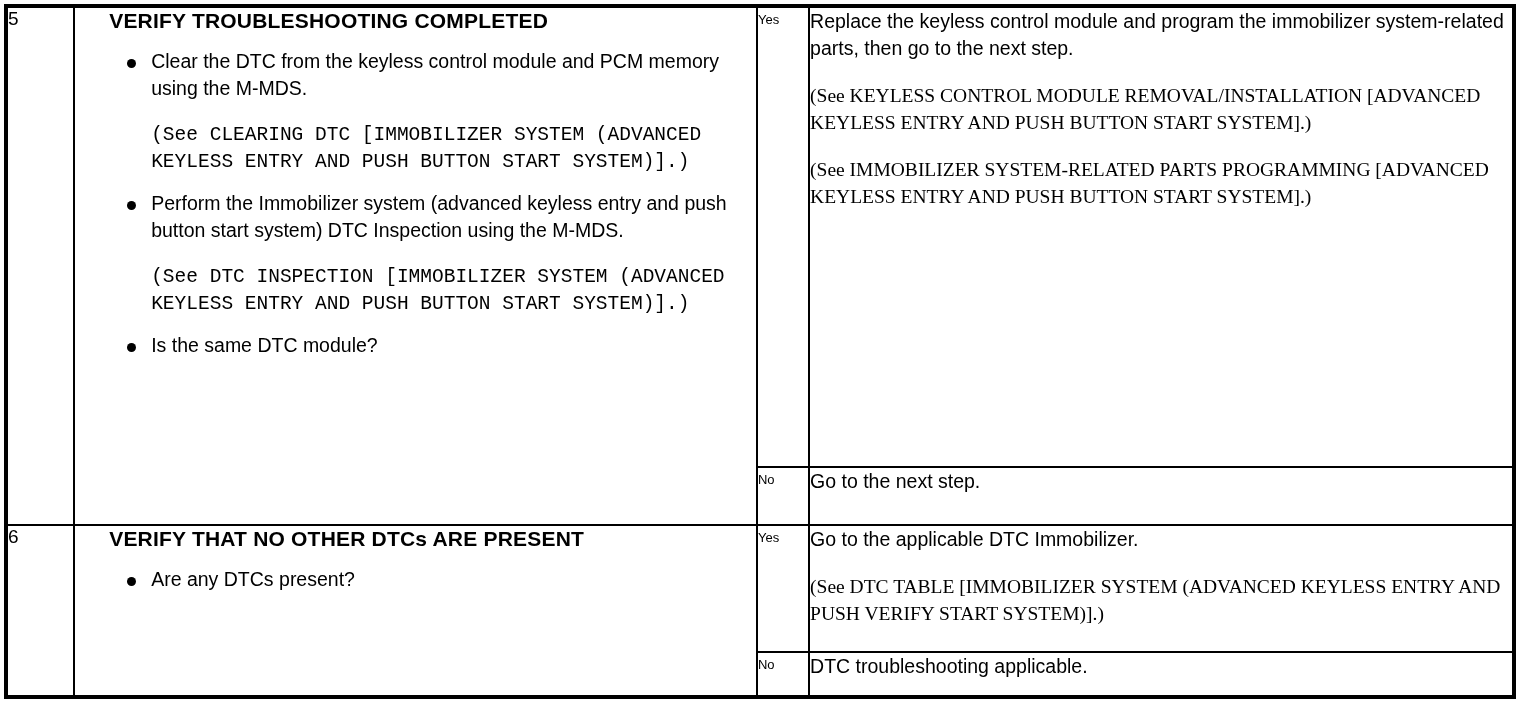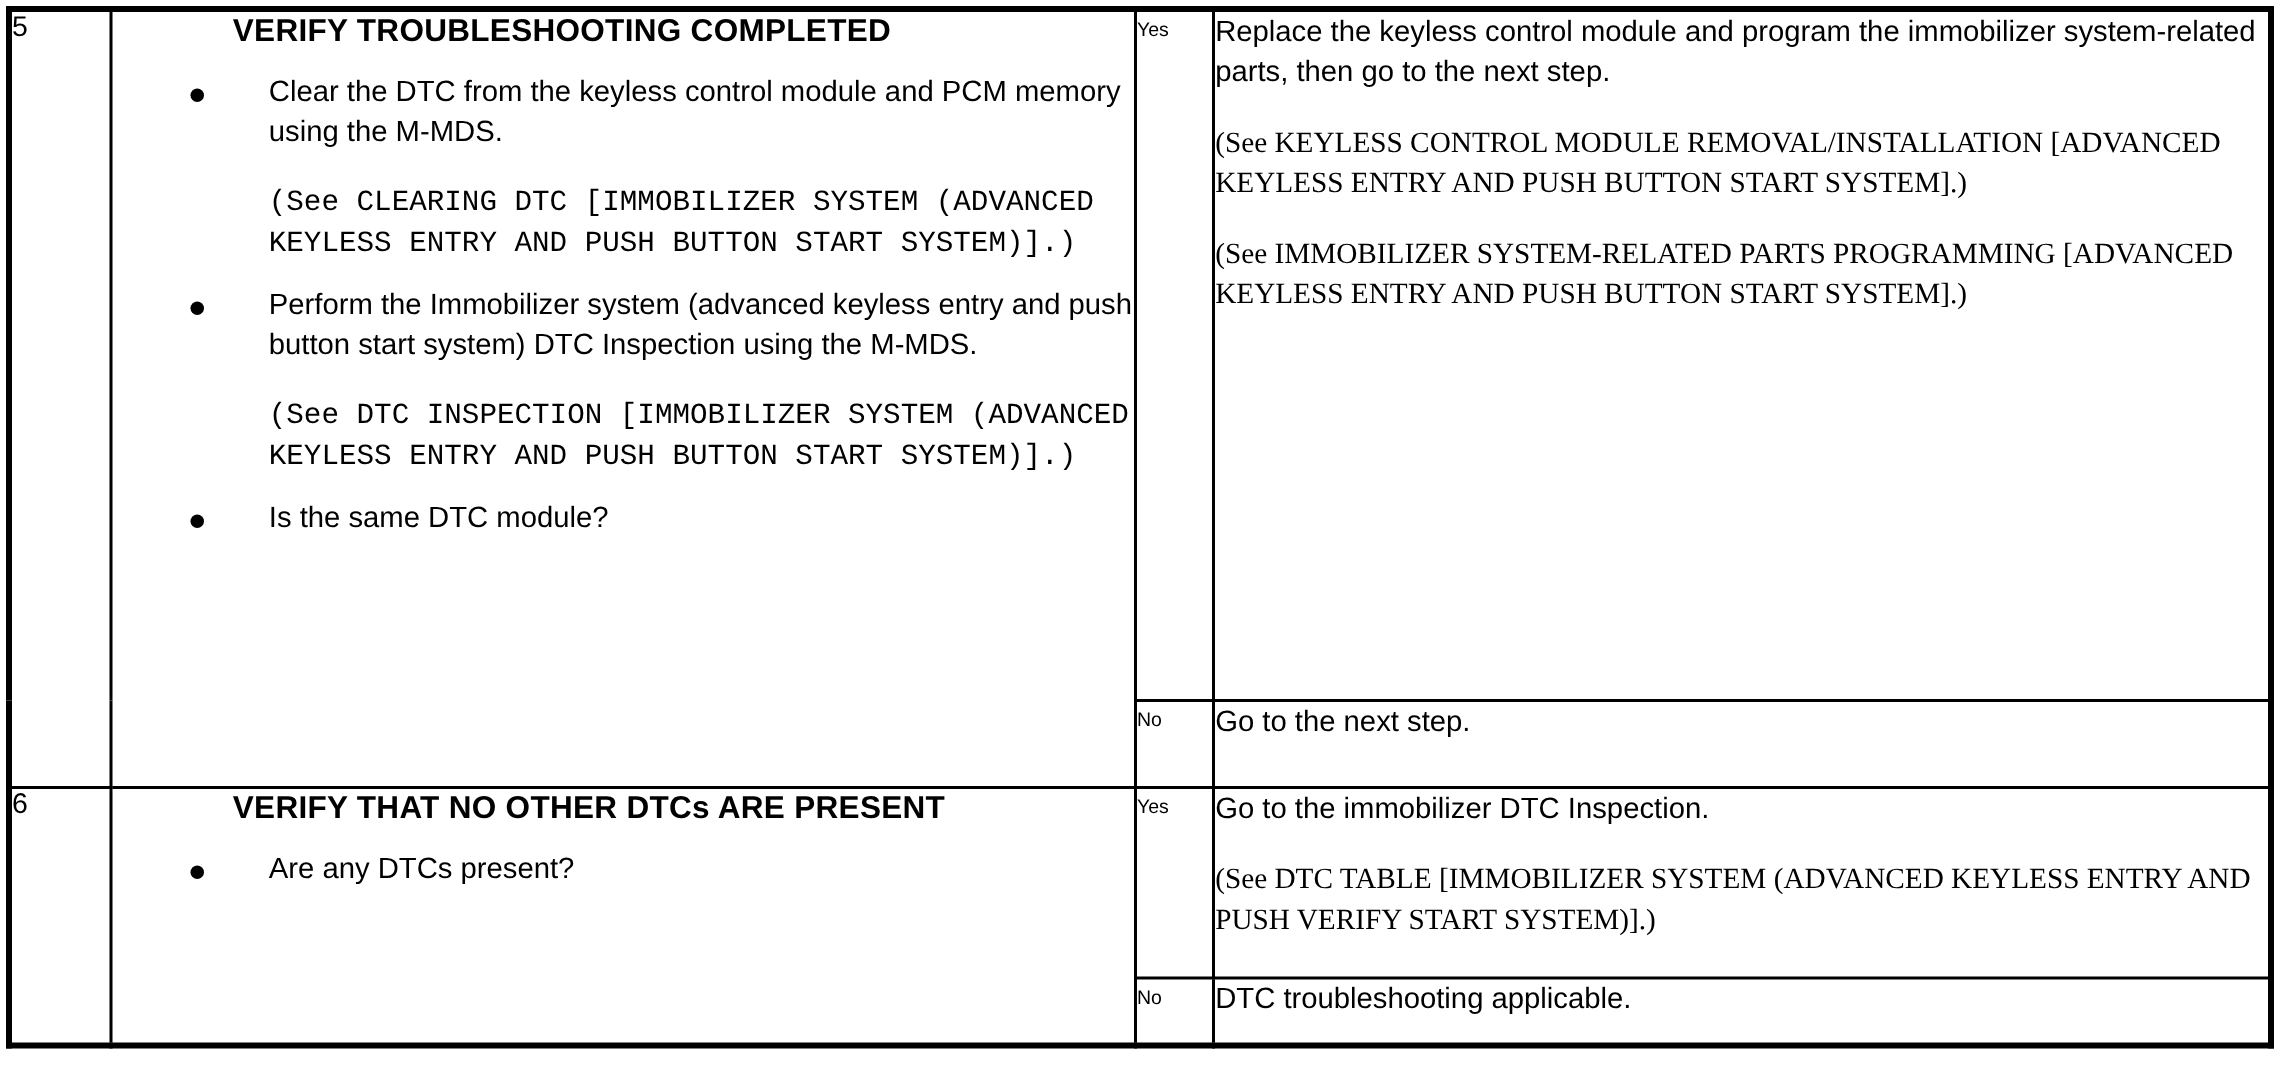--- a/index.html
+++ b/index.html
@@ -53,33 +53,33 @@
 
   .body-cell {
     padding: 8px 10px 8px 0;
   }
 
   .body-title {
     font-size: 21px;
     font-weight: bold;
     line-height: 26px;
     letter-spacing: 0.2px;
-    padding-left: 80px;
+    padding-left: 34px;
     white-space: nowrap;
     margin-bottom: 14px;
   }
 
   ul.bullets {
     list-style: none;
     margin: 0;
     padding: 0;
   }
   ul.bullets > li {
     position: relative;
-    padding-left: 104px;
+    padding-left: 76px;
     margin-bottom: 14px;
   }
   ul.bullets > li:last-child { margin-bottom: 0; }
 
   ul.bullets > li .dot {
     position: absolute;
     left: 52px;
     top: 11px;
     width: 9px;
     height: 9px;
@@ -186,21 +186,21 @@
             <li>
               <span class="dot"></span>
               <div class="li-main">Are any DTCs present?</div>
             </li>
           </ul>
         </td>
 
         <td class="yn-cell">Yes</td>
 
         <td class="act-cell">
-          <p class="act-para">Go to the immobilizer DTC Inspection.</p>
+          <p class="act-para">Go to the applicable DTC Immobilizer.</p>
           <p class="act-para">(See DTC TABLE [IMMOBILIZER SYSTEM (ADVANCED KEYLESS ENTRY AND PUSH VERIFY START SYSTEM)].)</p>
         </td>
       </tr>
 
       <tr class="r6no">
         <td class="yn-cell">No</td>
         <td class="act-cell">
           <p class="act-para">DTC troubleshooting applicable.</p>
         </td>
       </tr>

